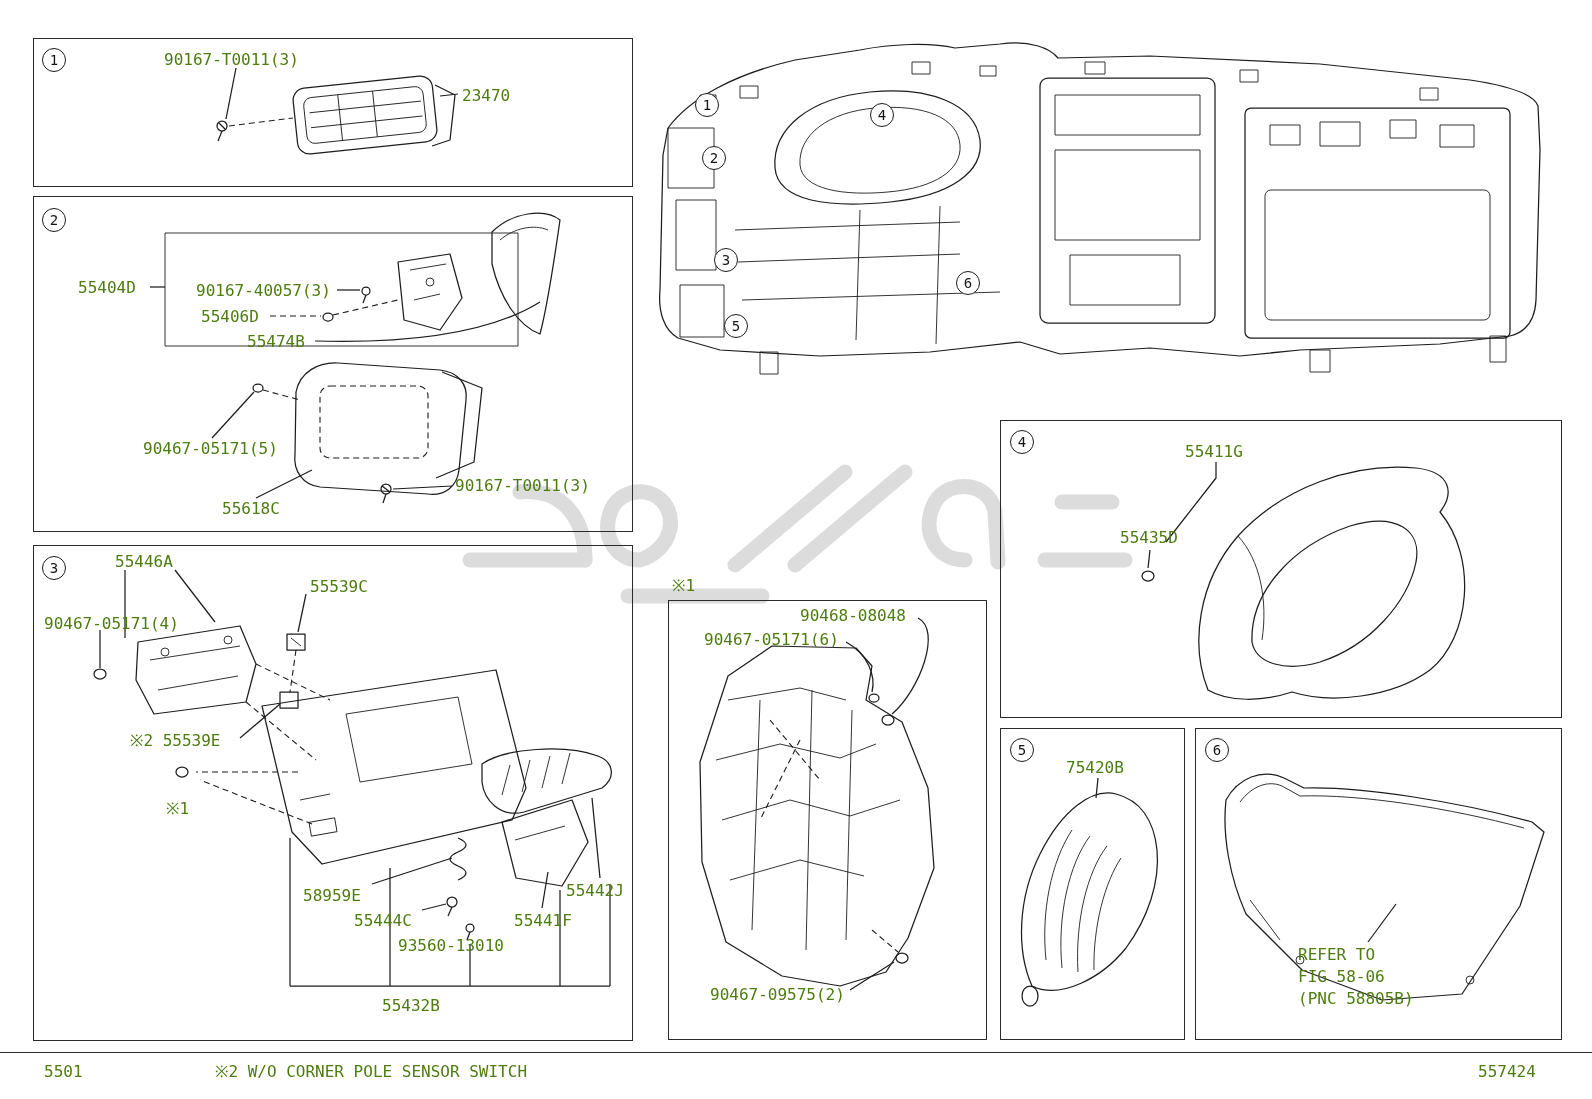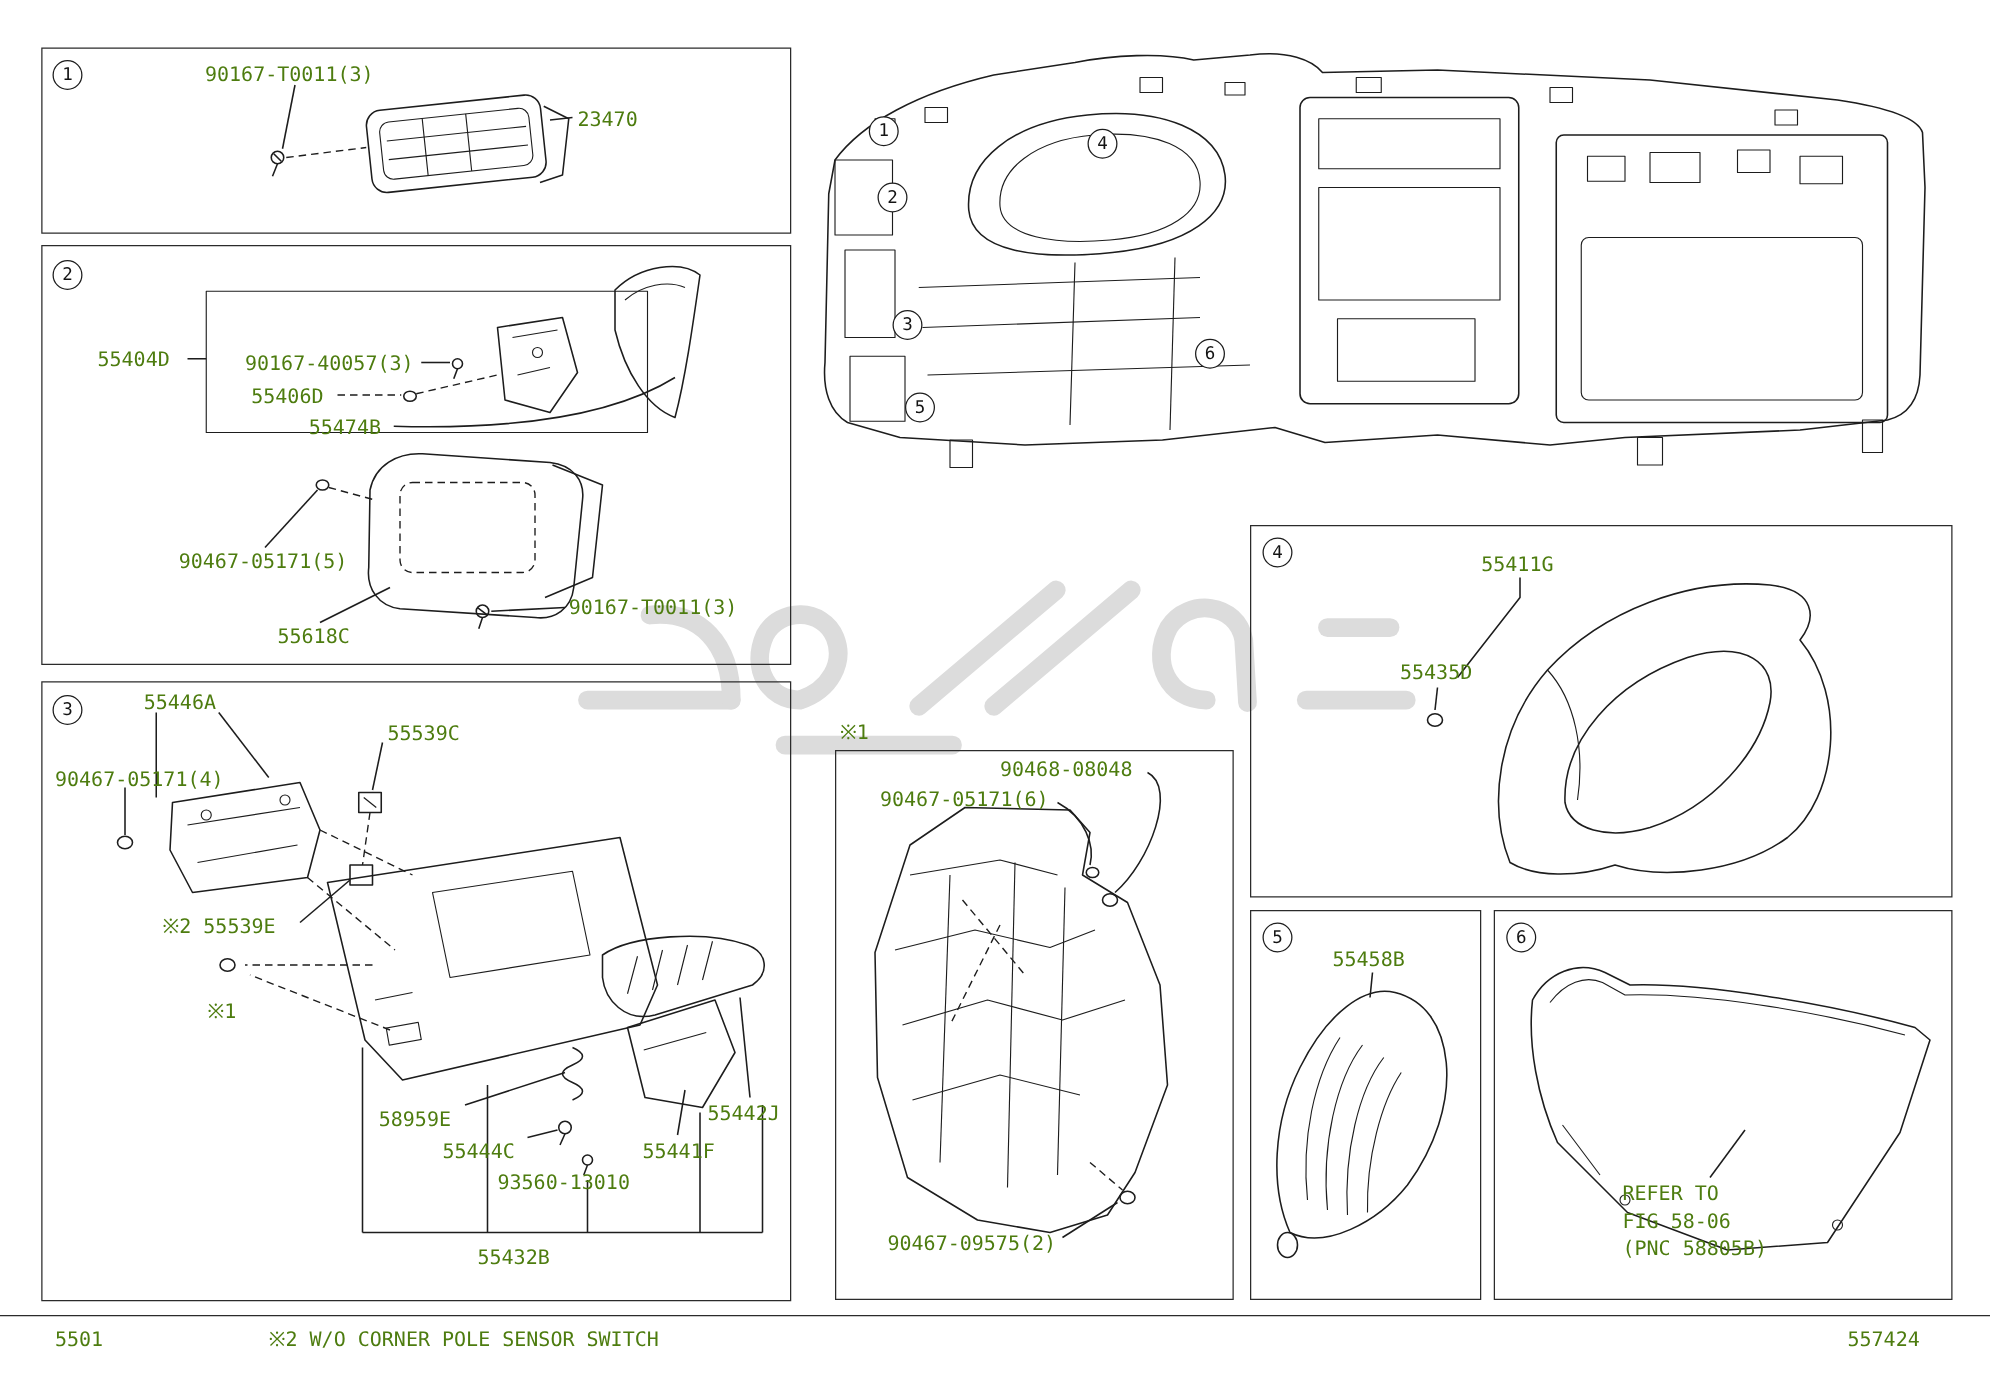--- a/index.html
+++ b/index.html
@@ -281,21 +281,21 @@
   <div class="lbl" style="left:382px;top:997px;">55432B</div>
 
   <div class="lbl" style="left:672px;top:577px;">※1</div>
   <div class="lbl" style="left:800px;top:607px;">90468-08048</div>
   <div class="lbl" style="left:704px;top:631px;">90467-05171(6)</div>
   <div class="lbl" style="left:710px;top:986px;">90467-09575(2)</div>
 
   <div class="lbl" style="left:1185px;top:443px;">55411G</div>
   <div class="lbl" style="left:1120px;top:529px;">55435D</div>
 
-  <div class="lbl" style="left:1066px;top:759px;">55458B</div>
+  <div class="lbl" style="left:1066px;top:759px;">75420B</div>
 
   <div class="lbl" style="left:1298px;top:946px;">REFER TO</div>
   <div class="lbl" style="left:1298px;top:968px;">FIG 58-06</div>
   <div class="lbl" style="left:1298px;top:990px;">(PNC 58805B)</div>
 
   <div class="footer-rule"></div>
   <div class="lbl" style="left:44px;top:1063px;text-align:right;">5501</div>
   <div class="lbl" style="left:215px;top:1063px;">※2 W/O CORNER POLE SENSOR SWITCH</div>
   <div class="lbl" style="left:1478px;top:1063px;">557424</div>
 

